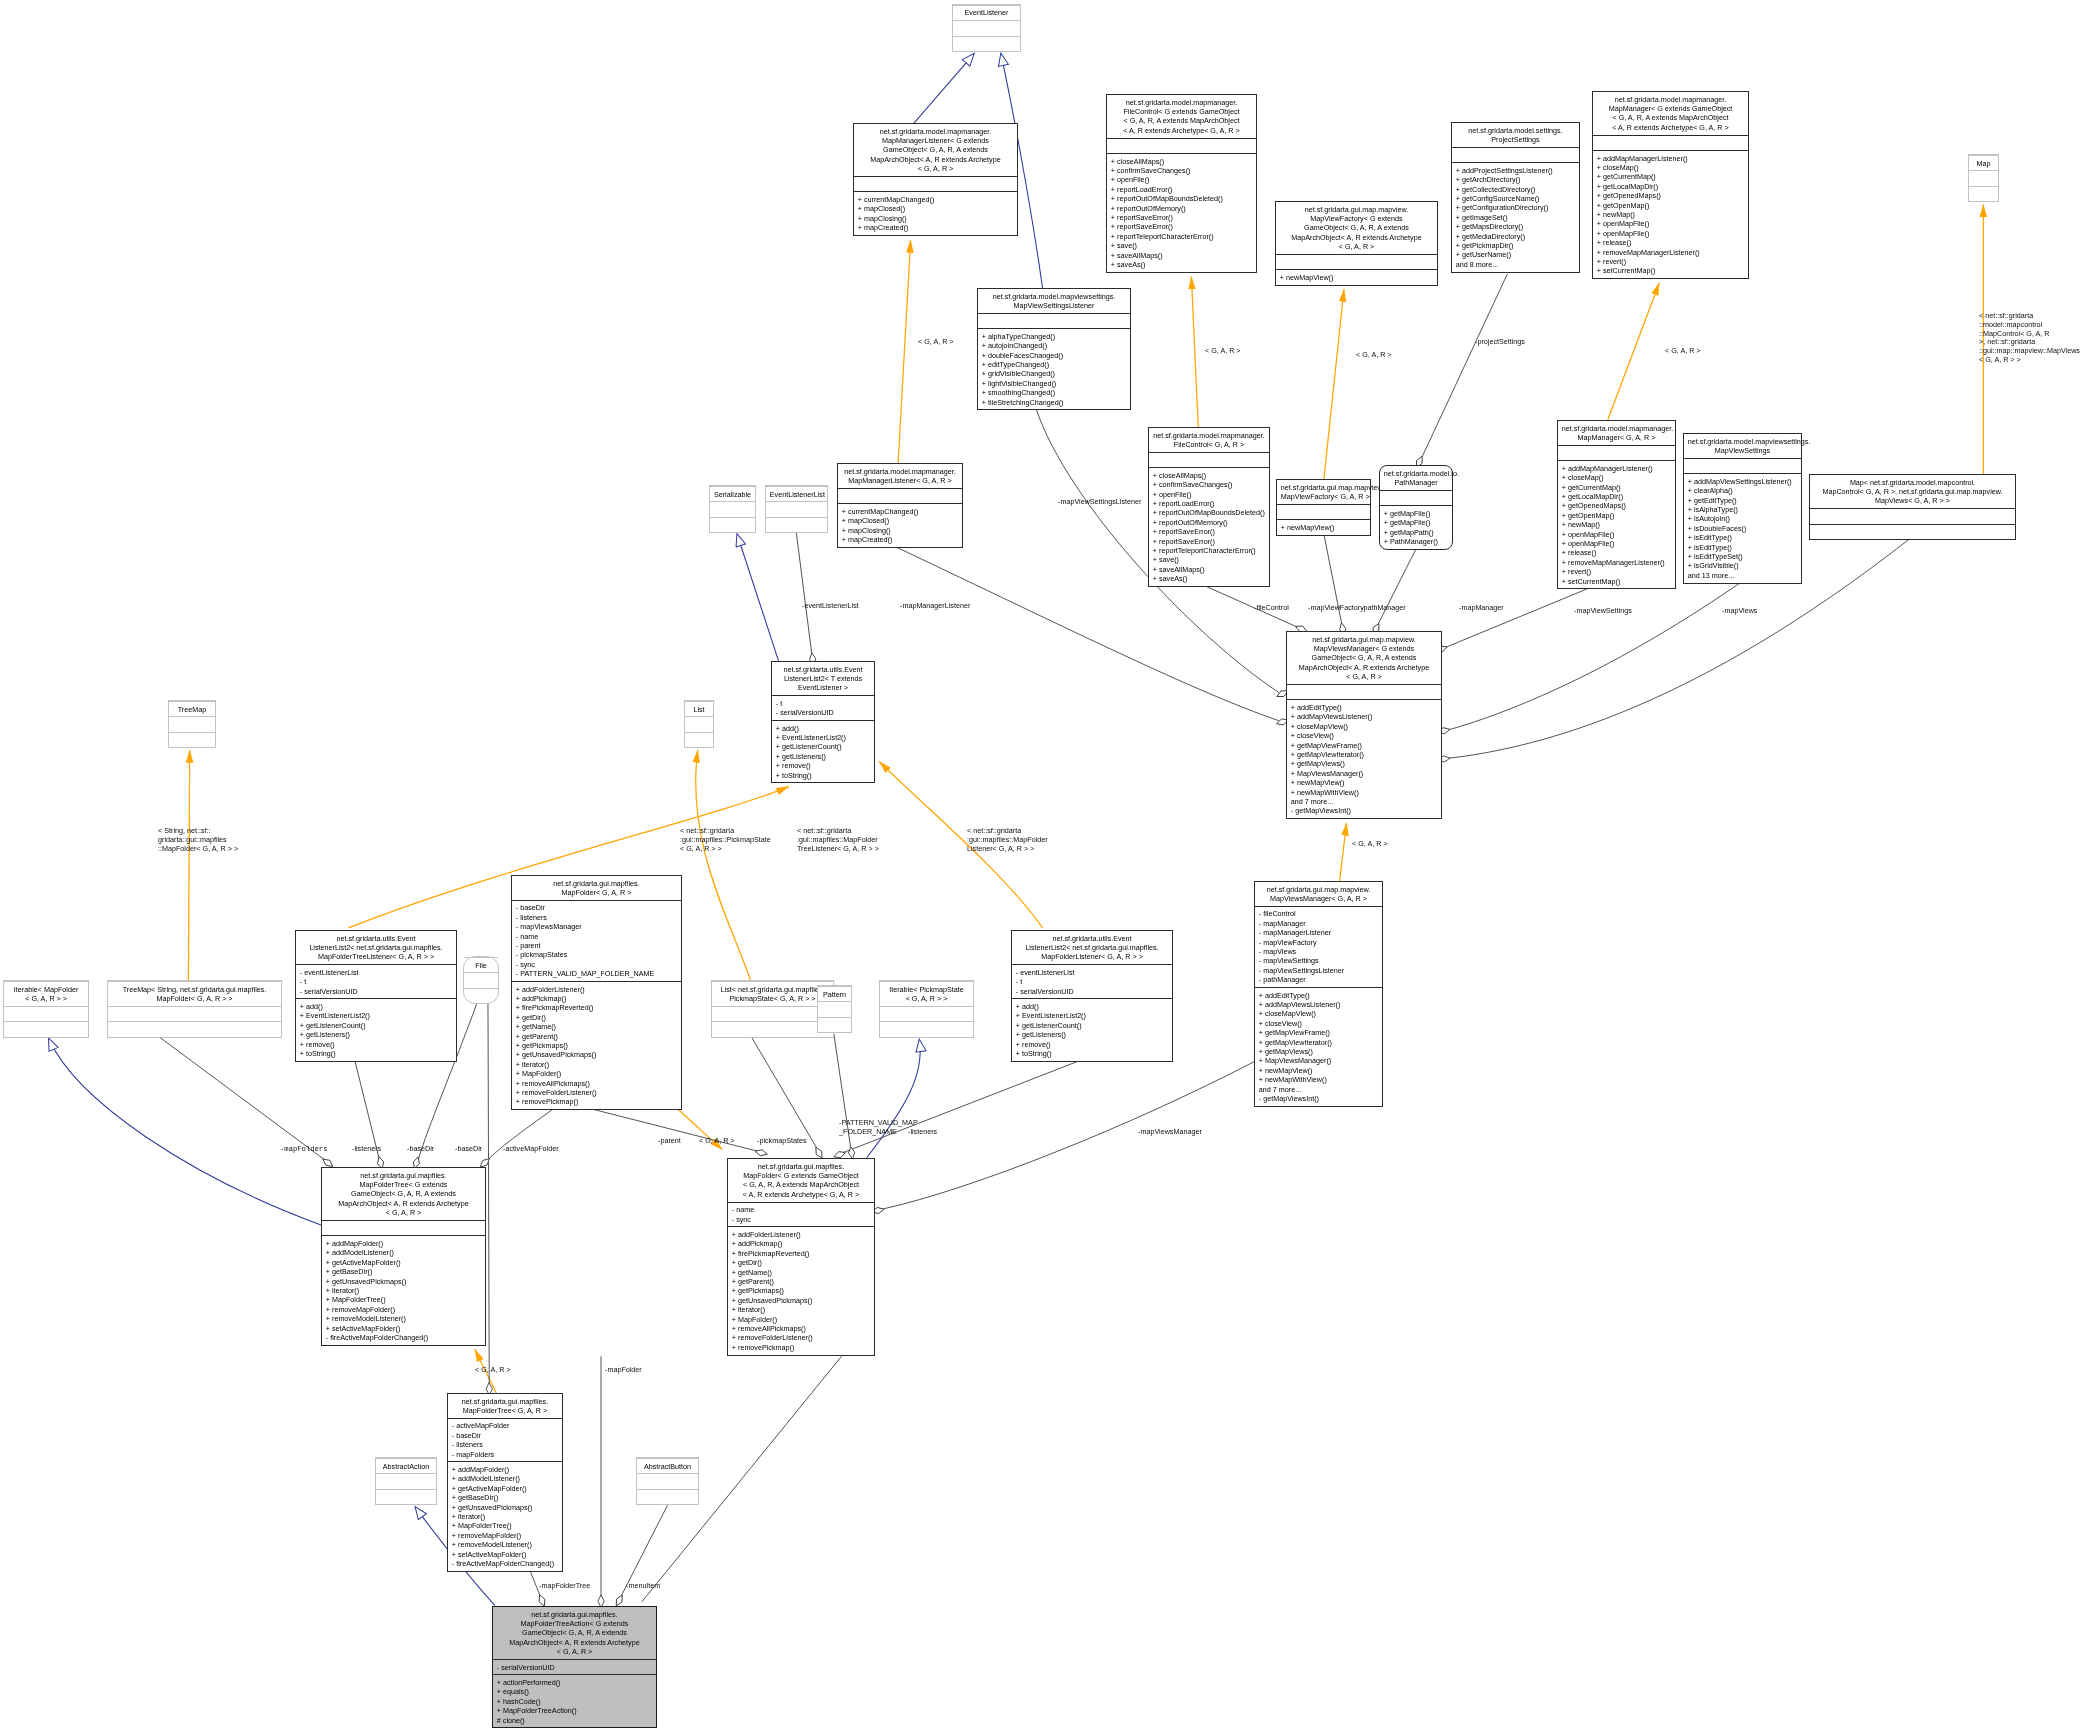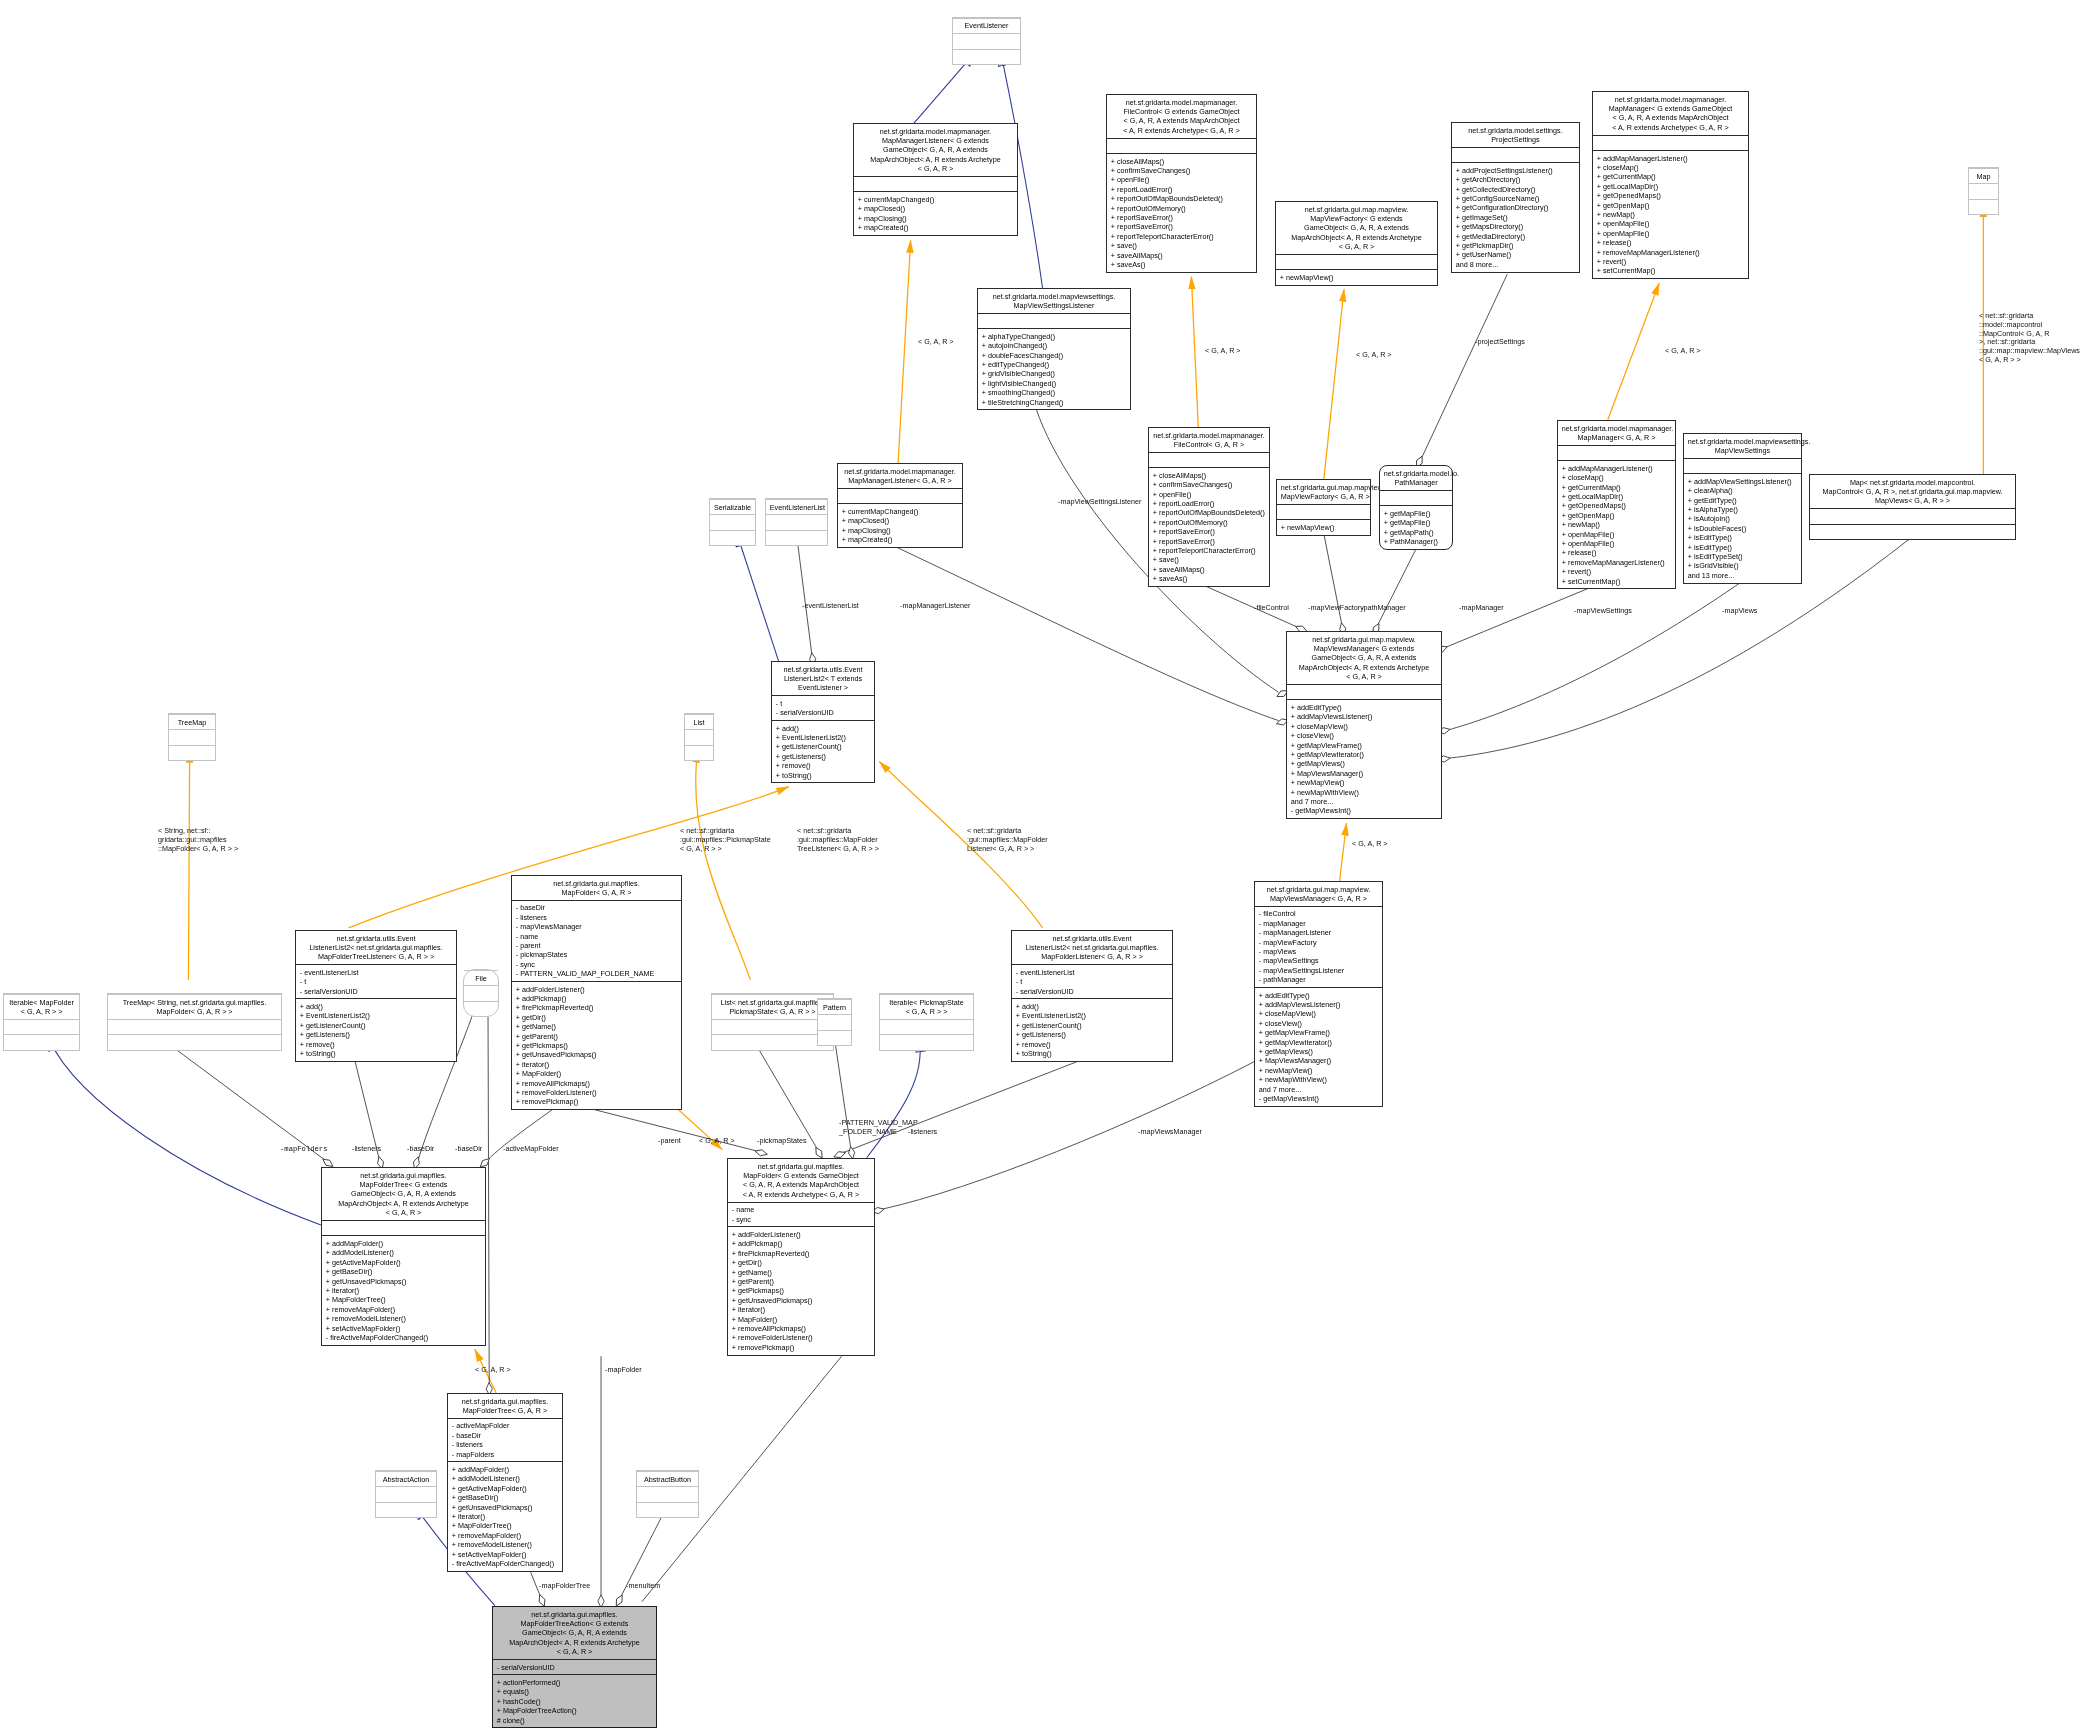--- a/index.html
+++ b/index.html
@@ -9,21 +9,21 @@
   .edge{fill:none;}
   .edge-black{stroke:#3c3c3c;stroke-width:1.4;}
   .edge-blue{stroke:#2e3a99;stroke-width:1.7;}
   .edge-orange{stroke:#ffa500;stroke-width:2;}
   .diamond{fill:#ffffff;stroke:#3c3c3c;stroke-width:1.4;}
   .uml{position:absolute;background:#ffffff;border:1.3px solid #2b2b2b;color:#000;
        font-size:7.2px;line-height:9.4px;box-sizing:border-box;}
   .uml .sec{border-top:1.3px solid #2b2b2b;padding:2.5px 3.8px;min-height:9.4px;}
   .uml .sec:first-child{border-top:none;}
   .uml .sec.title{text-align:center;}
-  .uml.gray{border:0.6px solid #c3c3c3;margin-top:13px;}
+  .uml.gray{border:0.6px solid #c3c3c3;}
   .uml.gray .sec{border-top:0.6px solid #c3c3c3;}
   .uml.subject{background:#bfbfbf;border:1.3px solid #1e1e1e;}
   .ln{white-space:nowrap;}
   .elabel{position:absolute;color:#0d0d0d;font-size:7.2px;line-height:8.8px;white-space:nowrap;}
 </style>
 </head>
 <body>
 
 <div id="diagram">
   <svg id="edges-svg" viewBox="0 0 3339 2760" xmlns="http://www.w3.org/2000/svg">
@@ -430,21 +430,21 @@
         <div class="ln">+ getMapViewFrame()</div>
         <div class="ln">+ getMapViewIterator()</div>
         <div class="ln">+ getMapViews()</div>
         <div class="ln">+ MapViewsManager()</div>
         <div class="ln">+ newMapView()</div>
         <div class="ln">+ newMapWithView()</div>
         <div class="ln">and 7 more...</div>
         <div class="ln">- getMapViewsInt()</div>
       </div>
     </div>
-    <div class="uml gray" style="left: 3.1px; top: 980px; width: 77px;">
+    <div class="uml gray" style="left: 3.1px; top: 980px; width: 86px;">
       <div class="sec title">
         <div class="ln">Iterable&lt; MapFolder</div>
         <div class="ln">&lt; G, A, R &gt; &gt;</div>
       </div>
       <div class="sec attrs"></div>
       <div class="sec methods"></div>
     </div>
     <div class="uml gray" style="left: 107px; top: 980px; width: 175px;">
       <div class="sec title">
         <div class="ln">TreeMap&lt; String, net.sf.gridarta.gui.mapfiles.</div>

